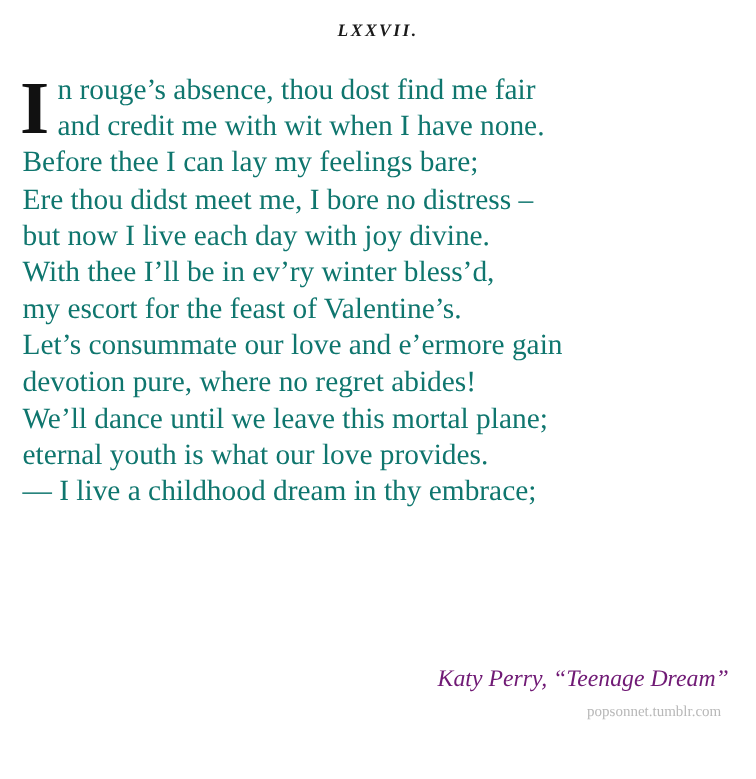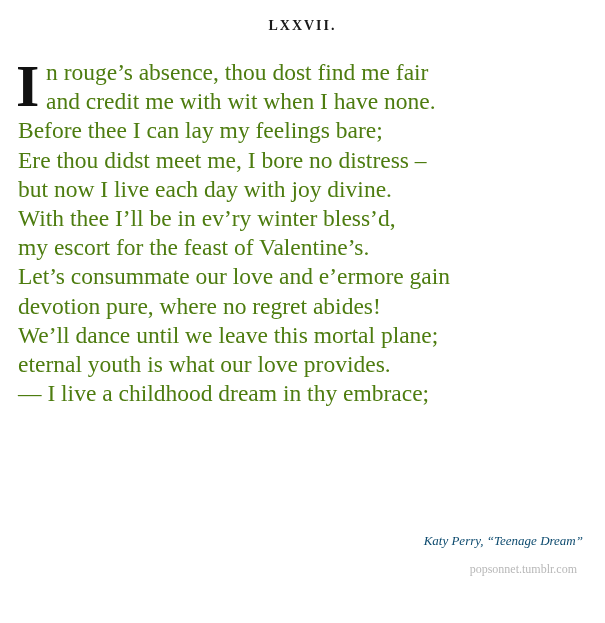--- a/index.html
+++ b/index.html
@@ -19,55 +19,56 @@
       position: absolute;
       top: 18px;
       left: 0;
       width: 605px;
       text-align: center;
       font-family: "Liberation Serif", serif;
       font-weight: bold;
       font-size: 14px;
       letter-spacing: 2px;
       color: #1a1a1a;
+      font-style: italic;
     }
     .poem {
       position: absolute;
       top: 58px;
       left: 18px;
       width: 580px;
     }
     .line {
       font-family: "Liberation Serif", serif;
       font-size: 23.5px;
       line-height: 29.2px;
       height: 29.2px;
       white-space: nowrap;
-      color: #4d7c0f;
+      color: #0f766e;
     }
     .line.indent1 { padding-left: 28px; }
     .line.indent2 { padding-left: 34px; }
     .dropcap {
       position: absolute;
       left: -2px;
       top: 2px;
       font-family: "Liberation Serif", serif;
       font-weight: bold;
       font-size: 60px;
       line-height: 52px;
       color: #111;
     }
     .signature {
       position: absolute;
       top: 533px;
       right: 22px;
       font-family: "Liberation Serif", serif;
       font-style: italic;
-      font-size: 13px;
-      color: #0c4a6e;
+      font-size: 19px;
+      color: #701a75;
       white-space: nowrap;
     }
     .watermark {
       position: absolute;
       top: 562px;
       right: 28px;
       font-family: "Liberation Serif", serif;
       font-size: 12px;
       color: #b8b8b8;
       white-space: nowrap;

